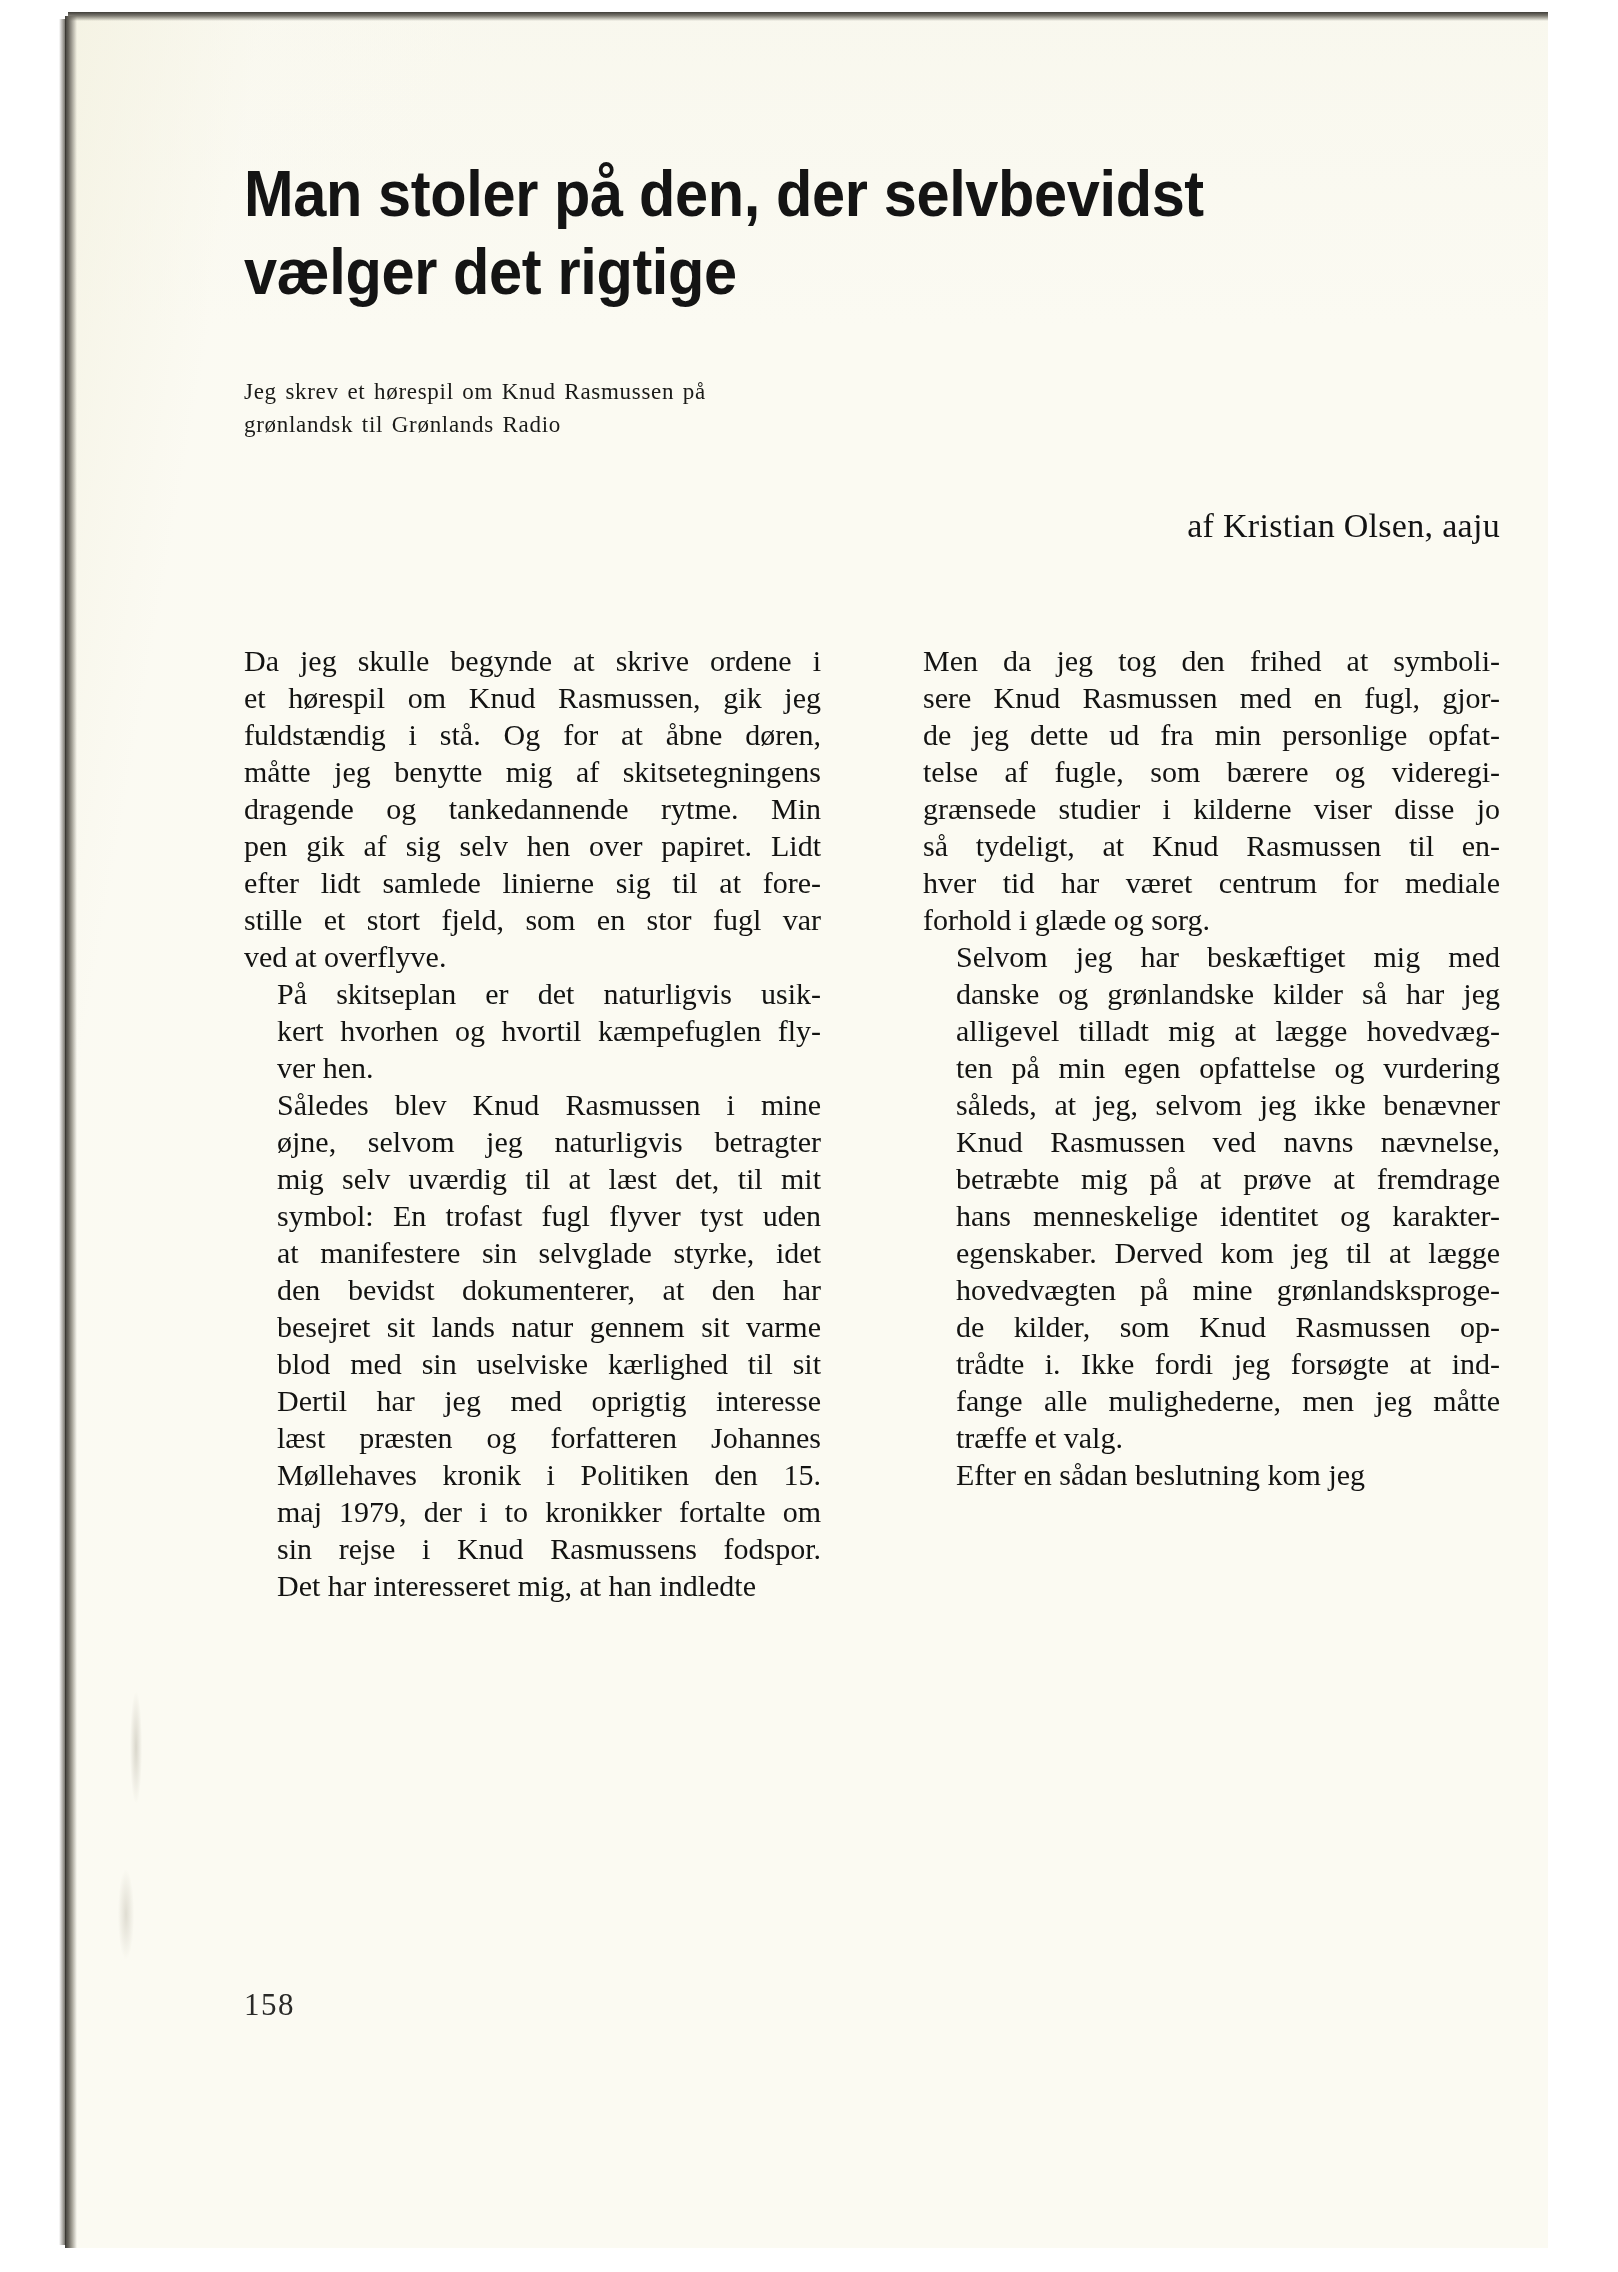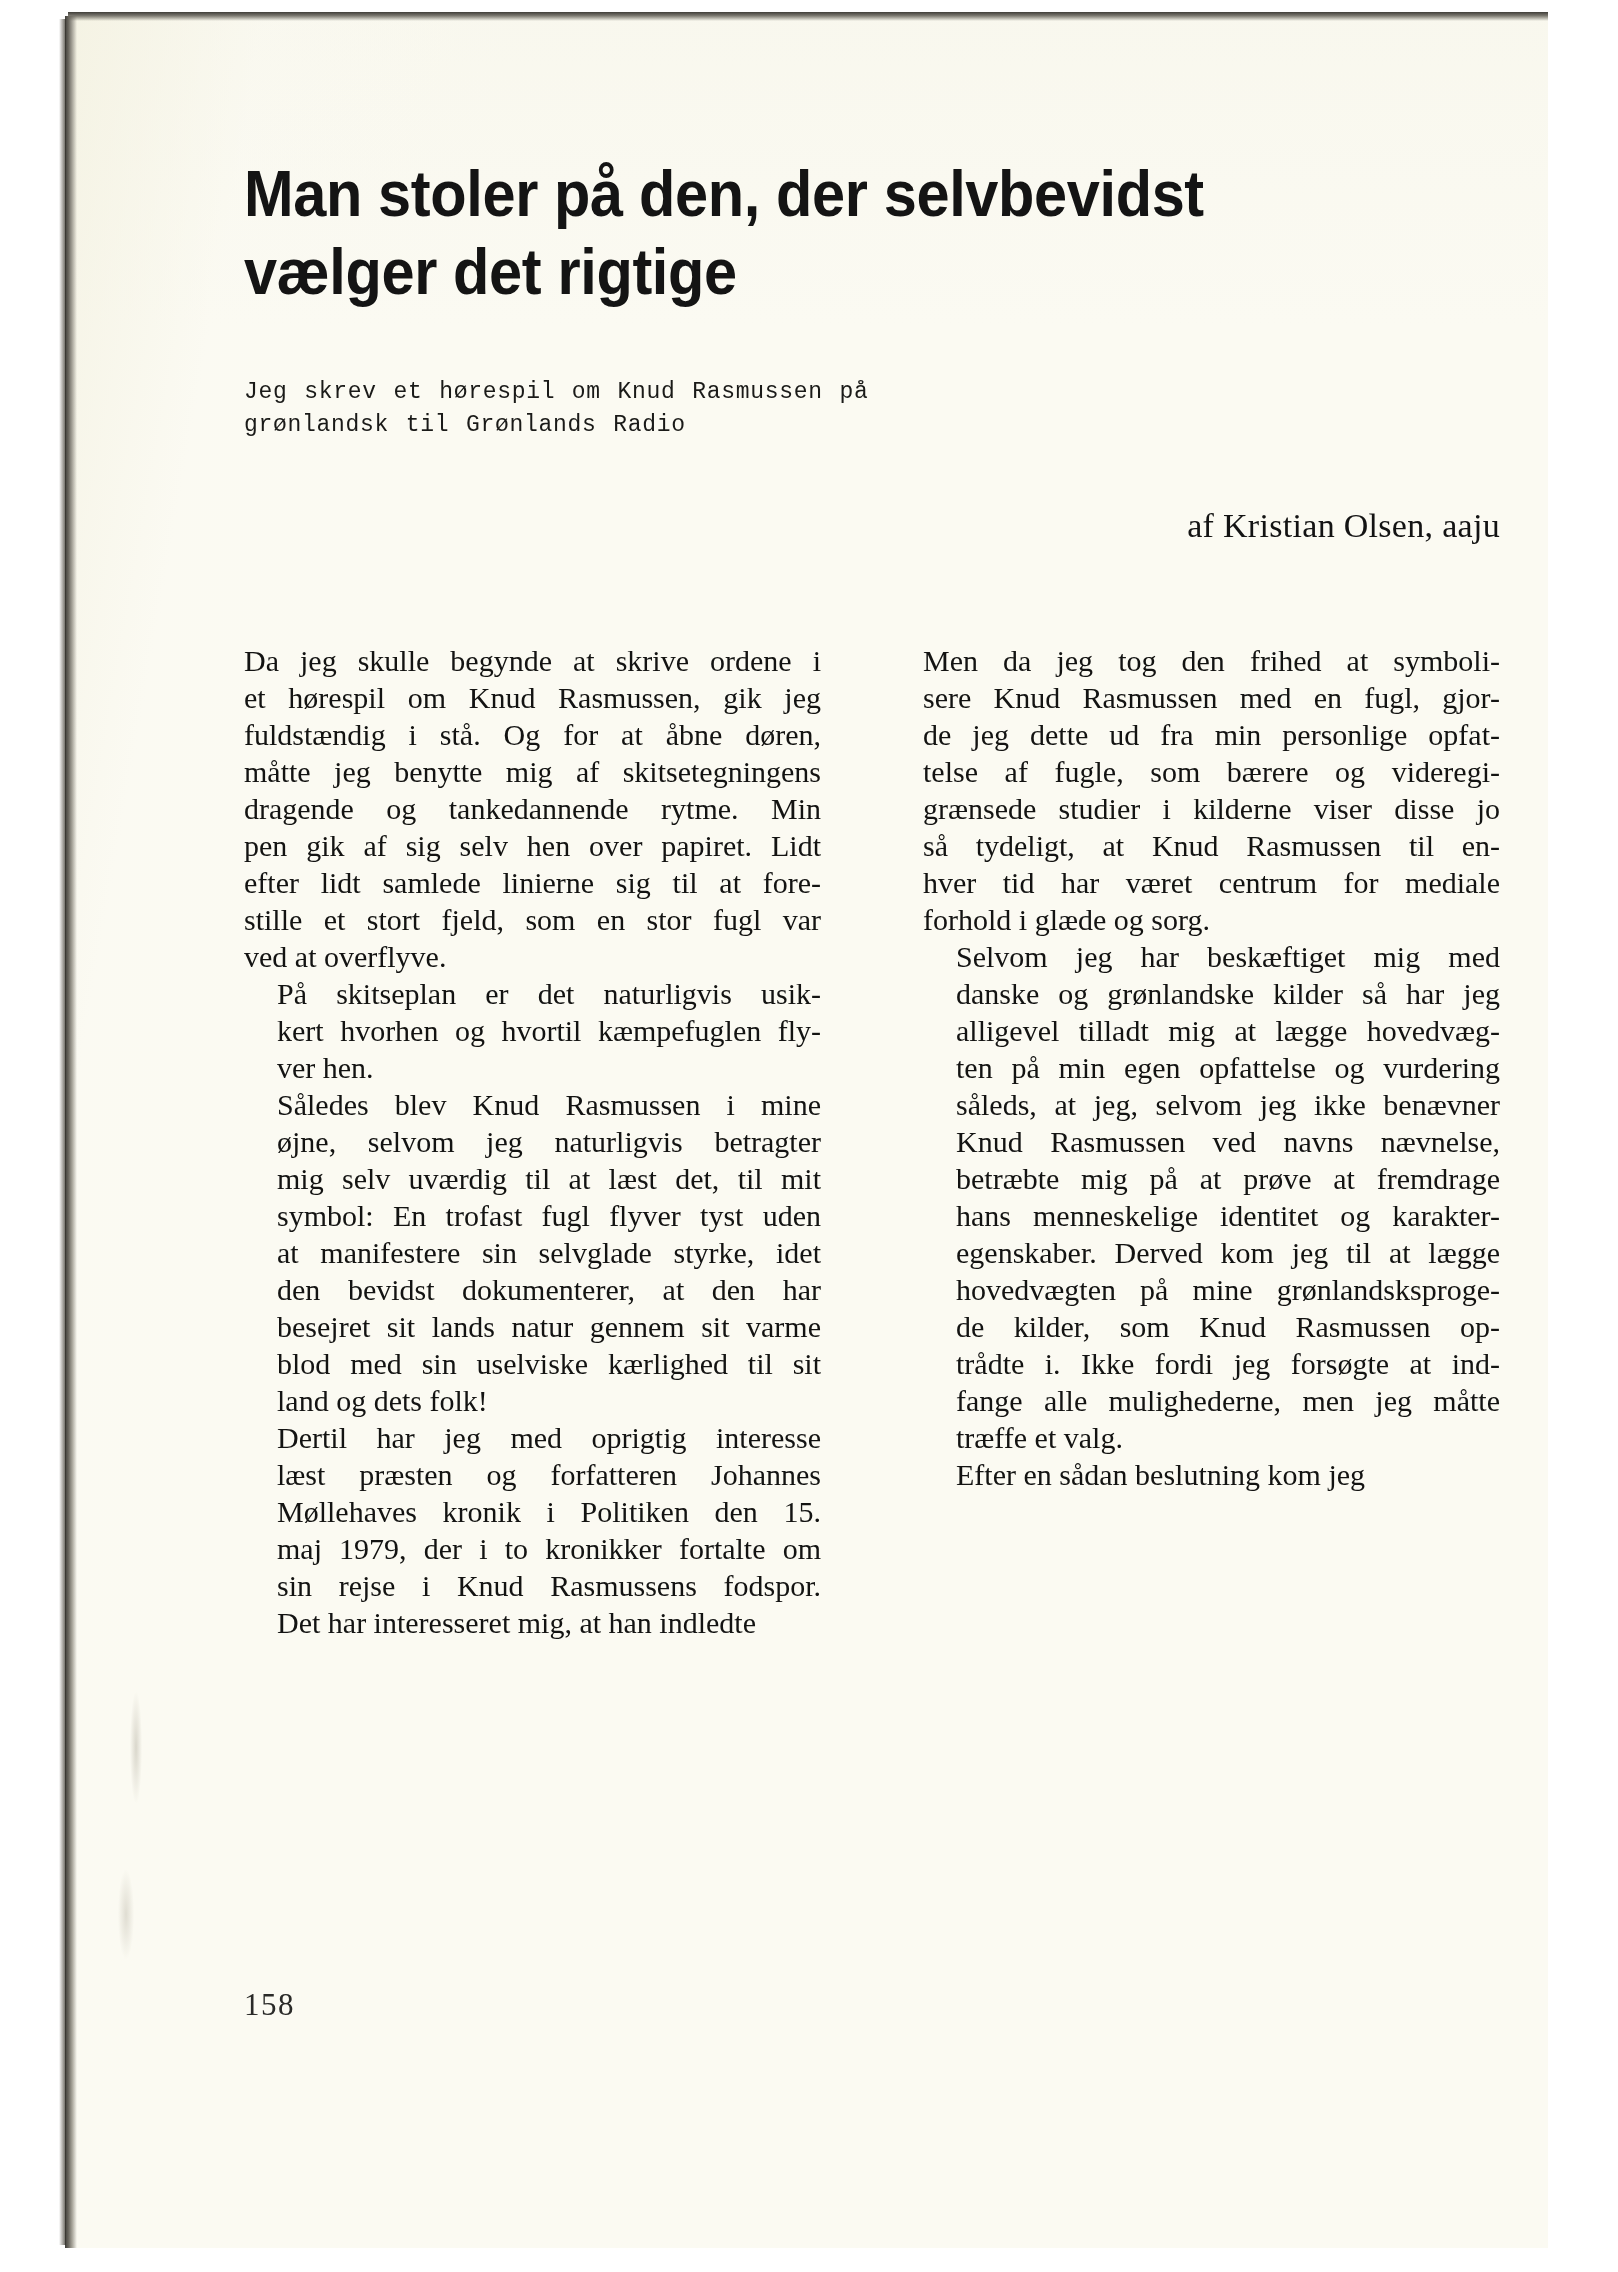--- a/index.html
+++ b/index.html
@@ -124,21 +124,21 @@
   
   .kicker {
     margin-top: 65px;
     font-size: 23px;
     line-height: 1.42;
     color: #1a1a18;
     width: 599px;
     letter-spacing: 0.7px;
     word-spacing: 2.2px;
   }
-  .kicker div { white-space: nowrap; font-family: Liberation Mono, monospace; }
+  .kicker div { white-space: nowrap; }
 
   
   .byline {
     margin-top: 65px;
     font-size: 34px;
     line-height: 1.2;
     color: #131313;
     letter-spacing: 0.3px;
     text-align: right;
   }
@@ -230,21 +230,20 @@
         </p>
         <p class="para">
           <span class="ln j">Således blev Knud Rasmussen i mine</span>
           <span class="ln j">øjne, selvom jeg naturligvis betragter</span>
           <span class="ln j">mig selv uværdig til at læst det, til mit</span>
           <span class="ln j">symbol: En trofast fugl flyver tyst uden</span>
           <span class="ln j">at manifestere sin selvglade styrke, idet</span>
           <span class="ln j">den bevidst dokumenterer, at den har</span>
           <span class="ln j">besejret sit lands natur gennem sit varme</span>
           <span class="ln j">blod med sin uselviske kærlighed til sit</span>
-          <span class="ln">land og dets folk!</span>
         </p>
         <p class="para">
           <span class="ln j">Dertil har jeg med oprigtig interesse</span>
           <span class="ln j">læst præsten og forfatteren Johannes</span>
           <span class="ln j">Møllehaves kronik i Politiken den 15.</span>
           <span class="ln j">maj 1979, der i to kronikker fortalte om</span>
           <span class="ln j">sin rejse i Knud Rasmussens fodspor.</span>
           <span class="ln">Det har interesseret mig, at han indledte</span>
         </p>
       </div>

